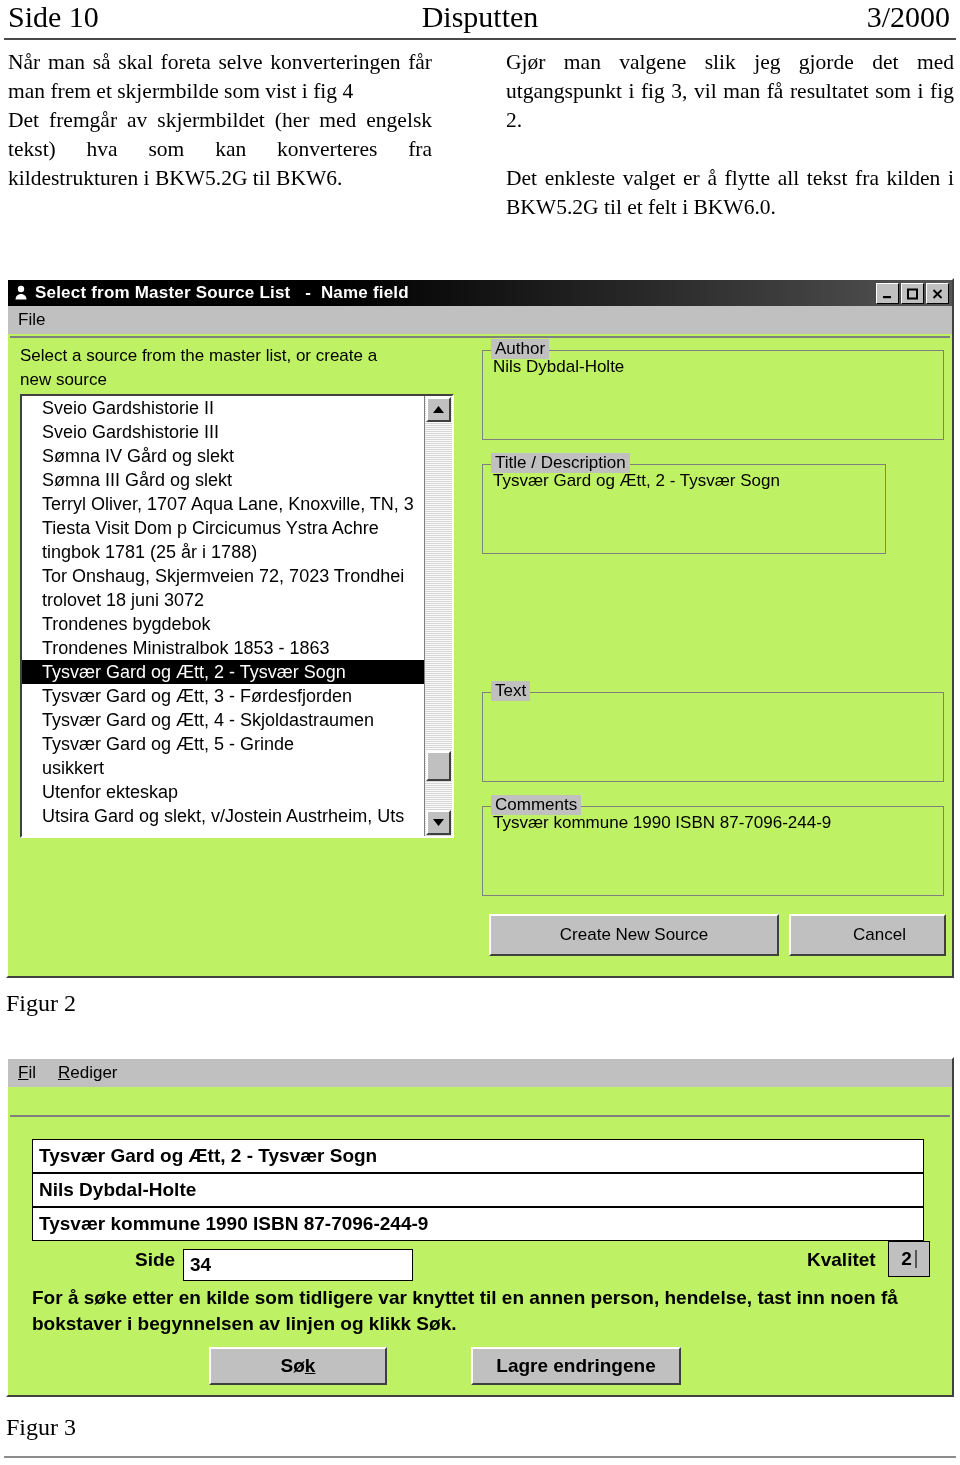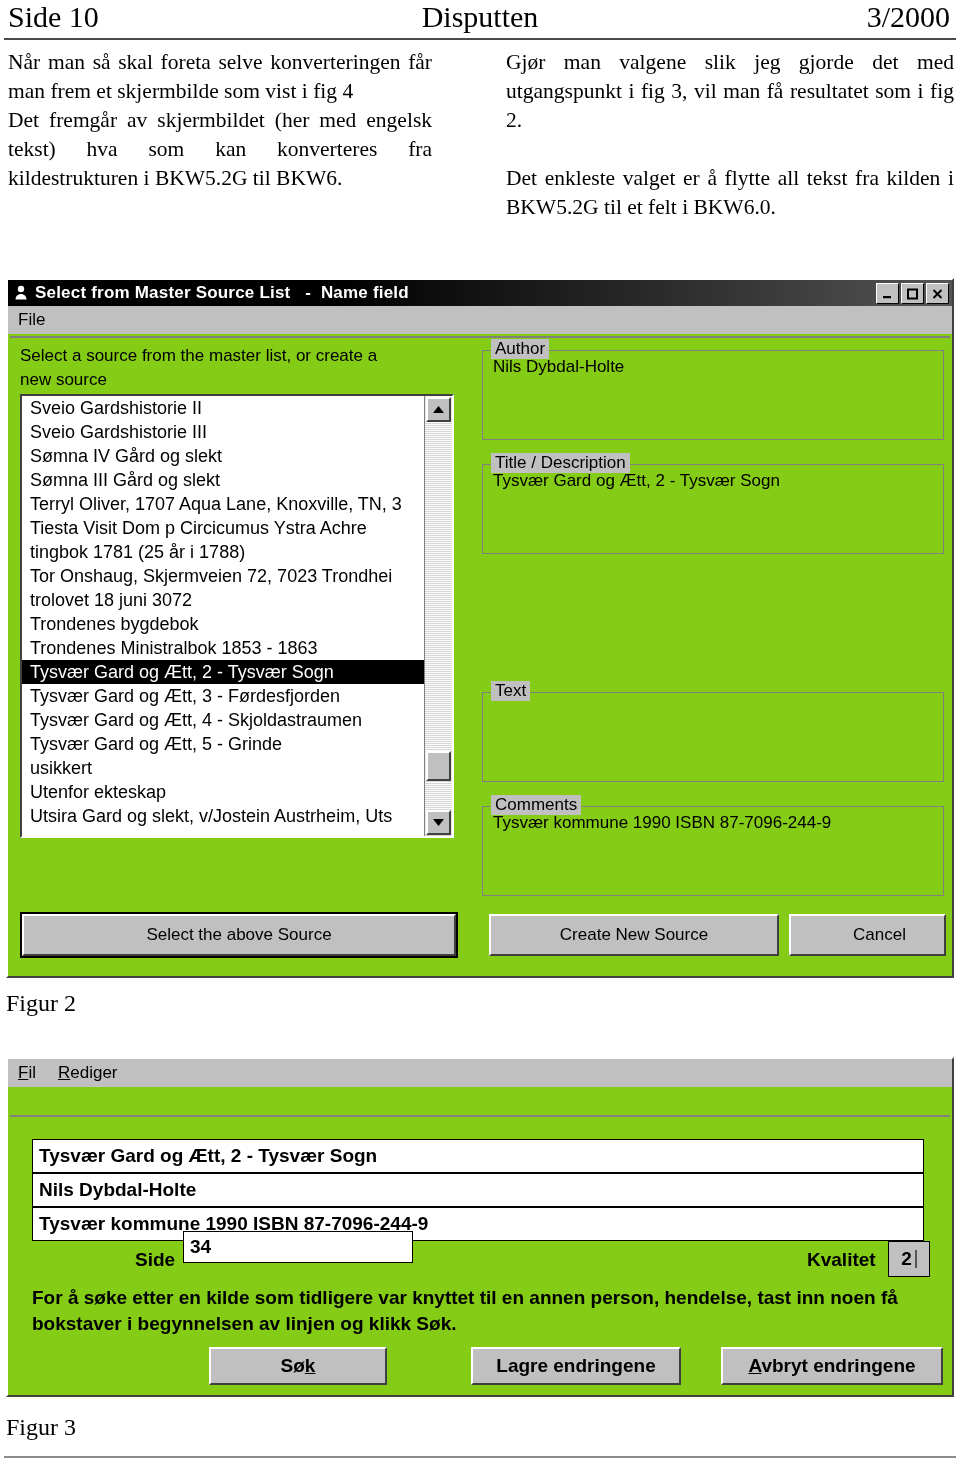--- a/index.html
+++ b/index.html
@@ -15,21 +15,21 @@
   .rule{position:absolute;left:4px;top:38px;width:952px;height:2px;background:#4a4a4a;}
 
   
   .col{position:absolute;top:48px;font-size:21.5px;line-height:29px;}
   .col p{margin:0;}
   .col-l{left:8px;width:424px;text-align:justify;}
   .col-r{left:506px;width:448px;text-align:justify;}
   .col-r p.gap{margin-top:29px;}
 
   
-  .win{position:absolute;background:#84cc16;
+  .win{position:absolute;background:#bef264;
        border-top:2px solid #fff;border-left:2px solid #fff;
        border-right:2px solid #404040;border-bottom:2px solid #404040;
        box-sizing:border-box;font-family:"Liberation Sans",sans-serif;}
   .titlebar{position:relative;height:26px;
             background:linear-gradient(90deg,#000 0%,#000 35%,#2c2c2c 70%,#555 100%);
             display:flex;align-items:center;}
   .title-txt{color:#fff;font-size:17px;font-weight:bold;letter-spacing:.2px;
              white-space:pre;}
   .ticon{width:18px;height:18px;margin:0 5px 0 4px;flex:0 0 auto;}
   .tbtns{position:absolute;right:3px;top:3px;display:flex;gap:2px;}
@@ -52,21 +52,21 @@
   .gbox .gb-lbl{position:absolute;left:8px;top:-12px;background:#c0c0c0;
                 padding:0 4px;font-size:17px;color:#000;white-space:nowrap;}
   .gbox .gb-val{position:absolute;left:10px;top:6px;font-size:17px;color:#000;
                 white-space:nowrap;}
 
   
   .listbox{position:absolute;background:#fff;box-sizing:border-box;
            border-top:2px solid #404040;border-left:2px solid #404040;
            border-right:2px solid #fff;border-bottom:2px solid #fff;
            overflow:hidden;}
-  .lrow{height:24px;line-height:24px;font-size:18px;padding-left:8px;
+  .lrow{height:24px;line-height:24px;font-size:18px;padding-left:20px;
         white-space:nowrap;color:#000;overflow:hidden;}
   .lrow.sel{background:#000;color:#fff;}
 
   .sbar{position:absolute;top:0;width:28px;height:100%;background:#e8e8e8;
         background-image:
           repeating-linear-gradient(0deg,#d6d6d6 0 1px,#fbfbfb 1px 2px);
         box-sizing:border-box;border-left:1px solid #808080;}
   .sbtn{position:absolute;left:1px;width:25px;height:25px;background:#c0c0c0;
         border-top:2px solid #fff;border-left:2px solid #fff;
         border-right:2px solid #404040;border-bottom:2px solid #404040;
@@ -198,75 +198,71 @@
         </div>
       </div>
     </div>
 
     <div class="gbox" style="left:474px;top:70px;width:462px;height:90px;">
       <span class="gb-in"></span>
       <span class="gb-lbl">Author</span>
       <span class="gb-val">Nils Dybdal-Holte</span>
     </div>
 
-    <div class="gbox" style="left:474px;top:184px;width:462px;height:90px;">
+    <div class="gbox" style="left:474px;top:184px;width:404px;height:90px;">
       <span class="gb-in"></span>
       <span class="gb-lbl">Title / Description</span>
       <span class="gb-val">Tysvær Gard og Ætt, 2 - Tysvær Sogn</span>
     </div>
 
 
     <div class="gbox" style="left:474px;top:412px;width:462px;height:90px;">
       <span class="gb-in"></span>
       <span class="gb-lbl">Text</span>
       <span class="gb-val"></span>
     </div>
 
     <div class="gbox" style="left:474px;top:526px;width:462px;height:90px;">
       <span class="gb-in"></span>
       <span class="gb-lbl">Comments</span>
       <span class="gb-val">Tysvær kommune 1990 ISBN 87-7096-244-9</span>
     </div>
 
-    <div class="btn def" style="left:14px;top:634px;width:434px;height:42px;">Select the above Source</div>
     <div class="btn" style="left:481px;top:634px;width:290px;height:42px;">Create New Source</div>
     <div class="btn" style="left:781px;top:634px;width:157px;height:42px;padding-left:24px;">Cancel</div>
   </div>
 
   <div class="figlbl" style="left:6px;top:990px;">Figur 2</div>
 
   <div class="win" style="left:6px;top:1057px;width:948px;height:340px;">
 
 
     <div class="menubar">
       <span><span class="u">F</span><span>il</span></span>
       <span><span class="u">R</span><span>ediger</span></span>
     </div>
     <div class="menusep" style="top:56px;width:940px;"></div>
 
     <div class="entry" style="left:24px;top:80px;width:892px;height:34px;">Tysvær Gard og Ætt, 2 - Tysvær Sogn</div>
     <div class="entry" style="left:24px;top:114px;width:892px;height:34px;">Nils Dybdal-Holte</div>
     <div class="entry" style="left:24px;top:148px;width:892px;height:34px;">Tysvær kommune 1990 ISBN 87-7096-244-9</div>
 
     <div class="lbl-b" style="left:127px;top:190px;">Side</div>
-    <div class="entry" style="left:175px;top:172px;width:230px;height:32px;">34</div>
+    <div class="entry" style="left:175px;top:190px;width:230px;height:32px;">34</div>
 
     <div class="lbl-b" style="left:799px;top:190px;">Kvalitet</div>
     <div class="entry grey" style="left:880px;top:182px;width:42px;height:36px;">
       <span>2</span>
         <span class="caret"></span>
     </div>
 
     <div class="helptxt" style="left:24px;top:226px;width:896px;">For å søke etter en kilde som tidligere var knyttet til en annen person, hendelse, tast inn noen få bokstaver i begynnelsen av linjen og klikk Søk.</div>
 
     <div class="btn bold" style="left:201px;top:288px;width:178px;height:38px;">
       <span>Sø<span class="u">k</span></span>
     </div>
     <div class="btn bold" style="left:463px;top:288px;width:210px;height:38px;">Lagre endringene</div>
-    <div class="btn bold" style="left:713px;top:288px;width:222px;height:38px;">
-      <span><span class="u">A</span>vbryt endringene</span>
-    </div>
   </div>
 
   <div class="figlbl" style="left:6px;top:1414px;">Figur 3</div>
 
   <div class="botrule" style="top:1456px;"></div>
 </div>
 
 </body></html>

